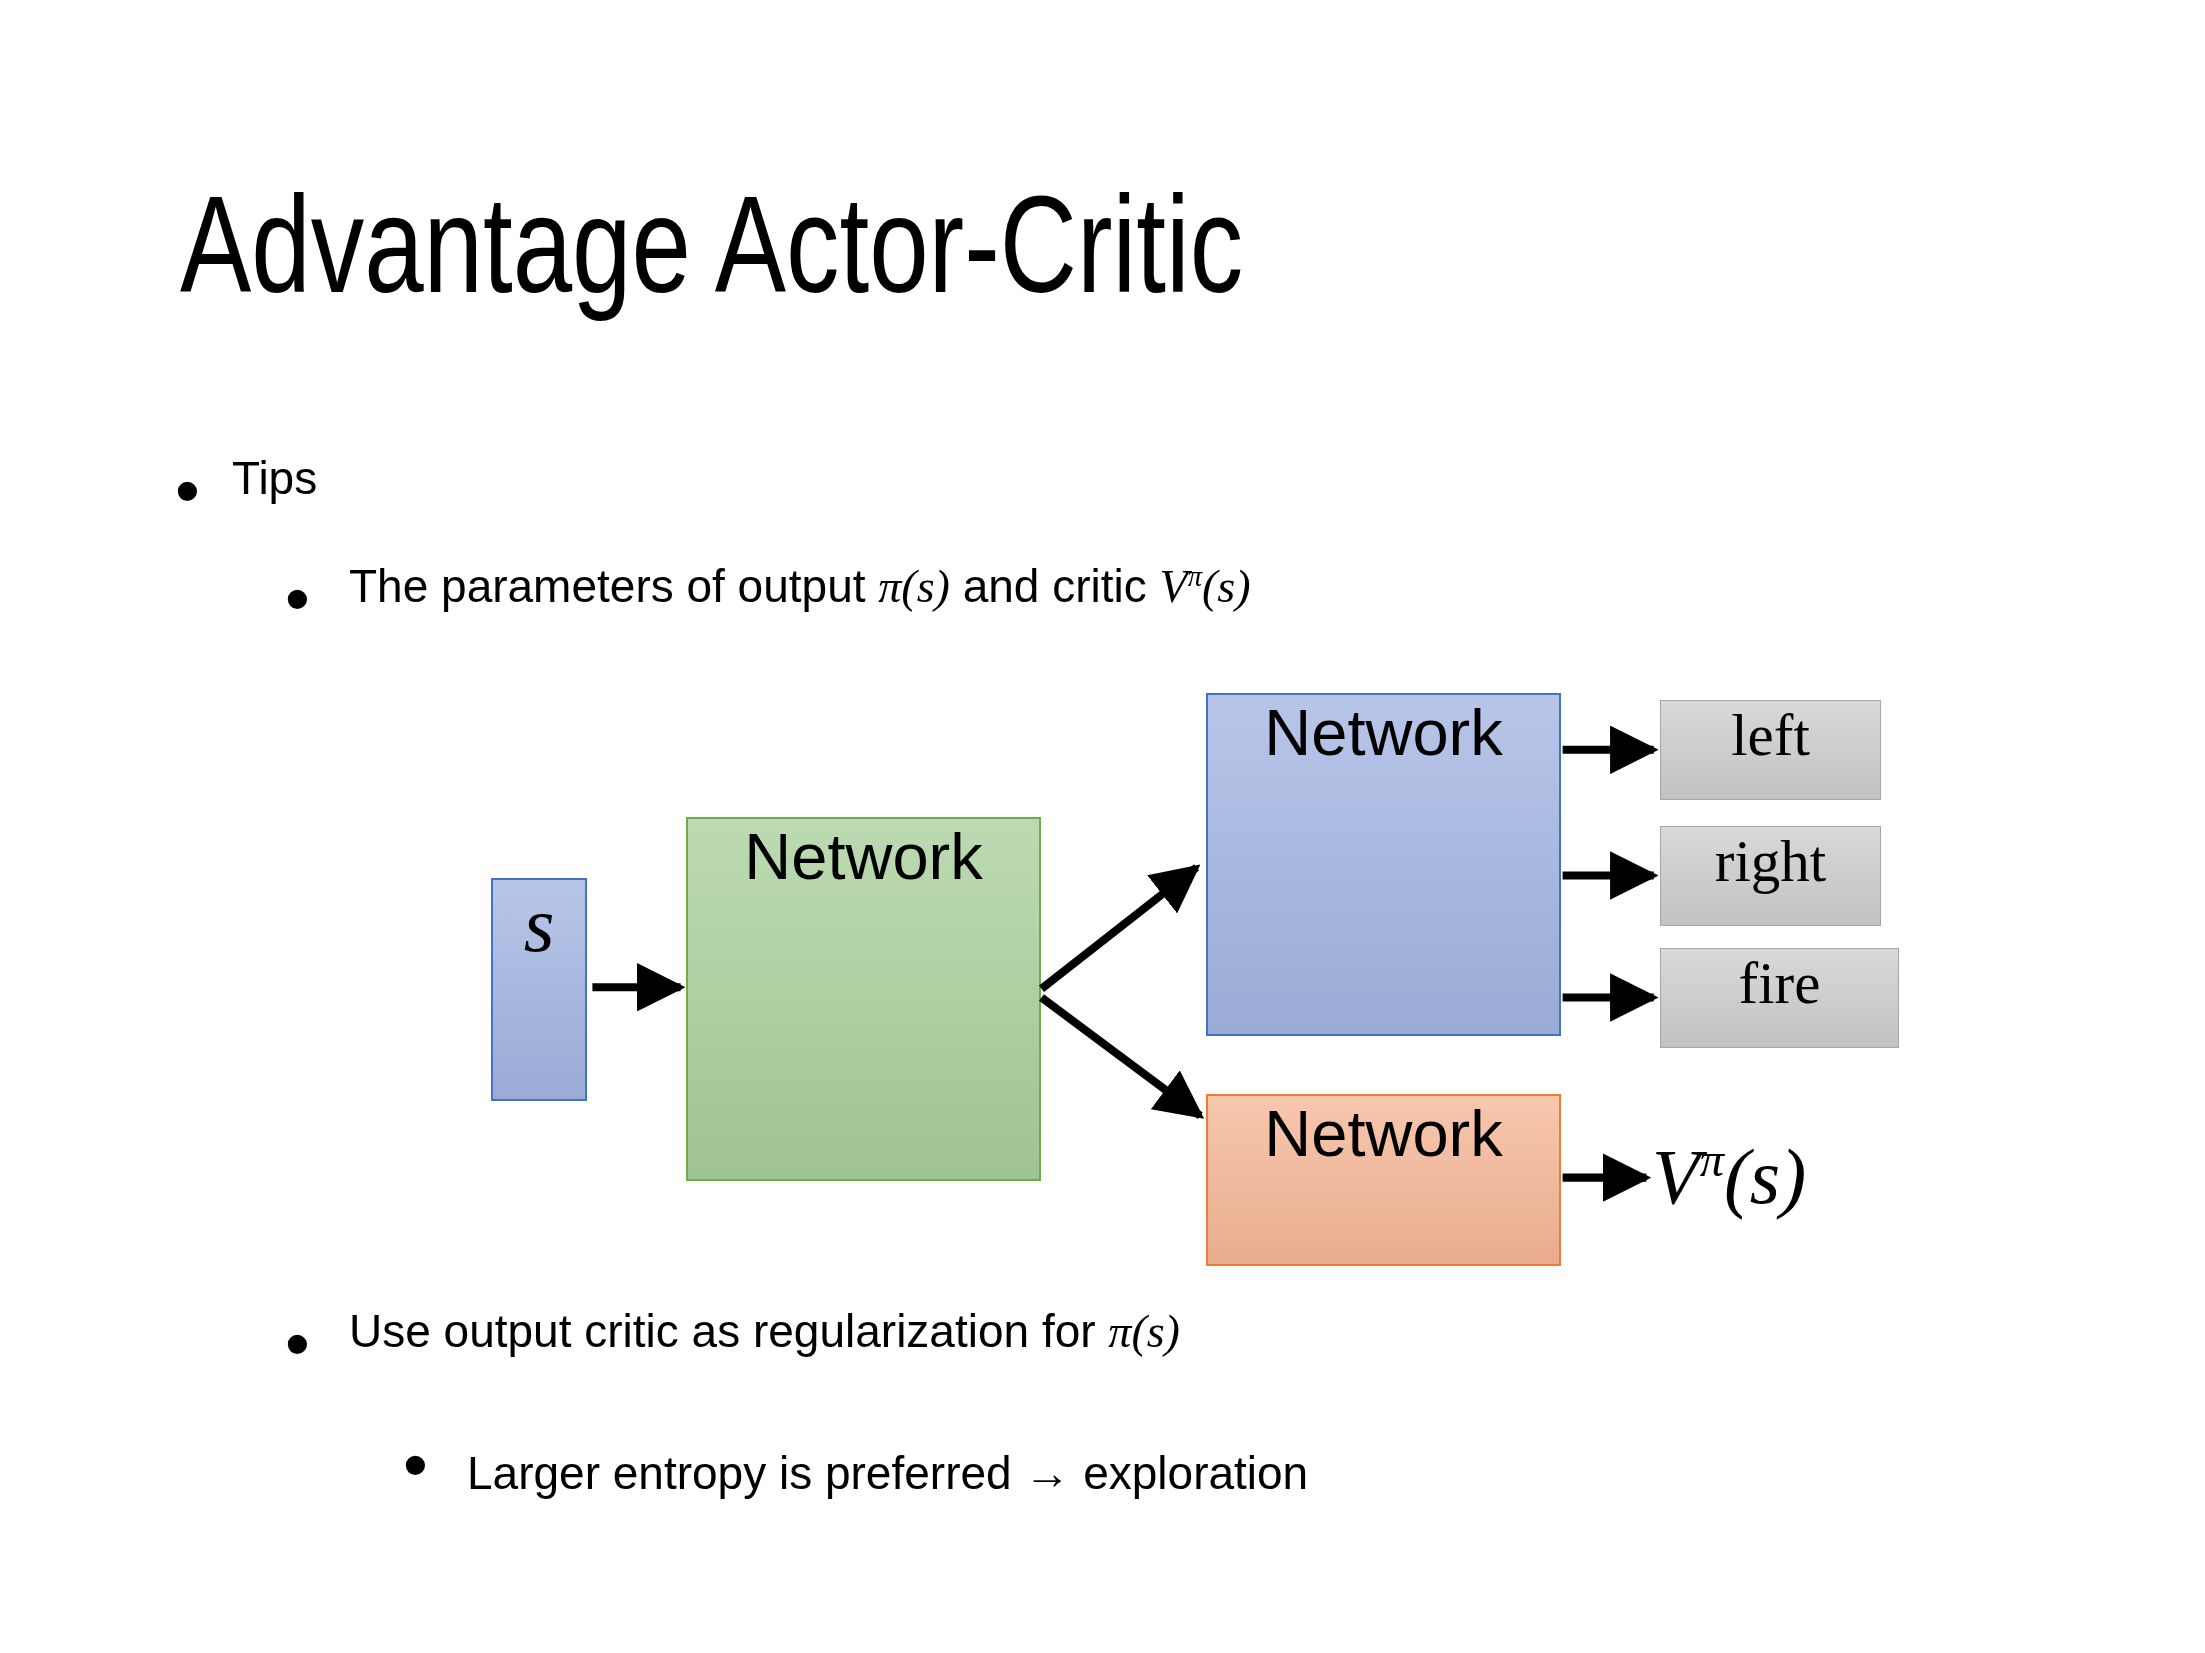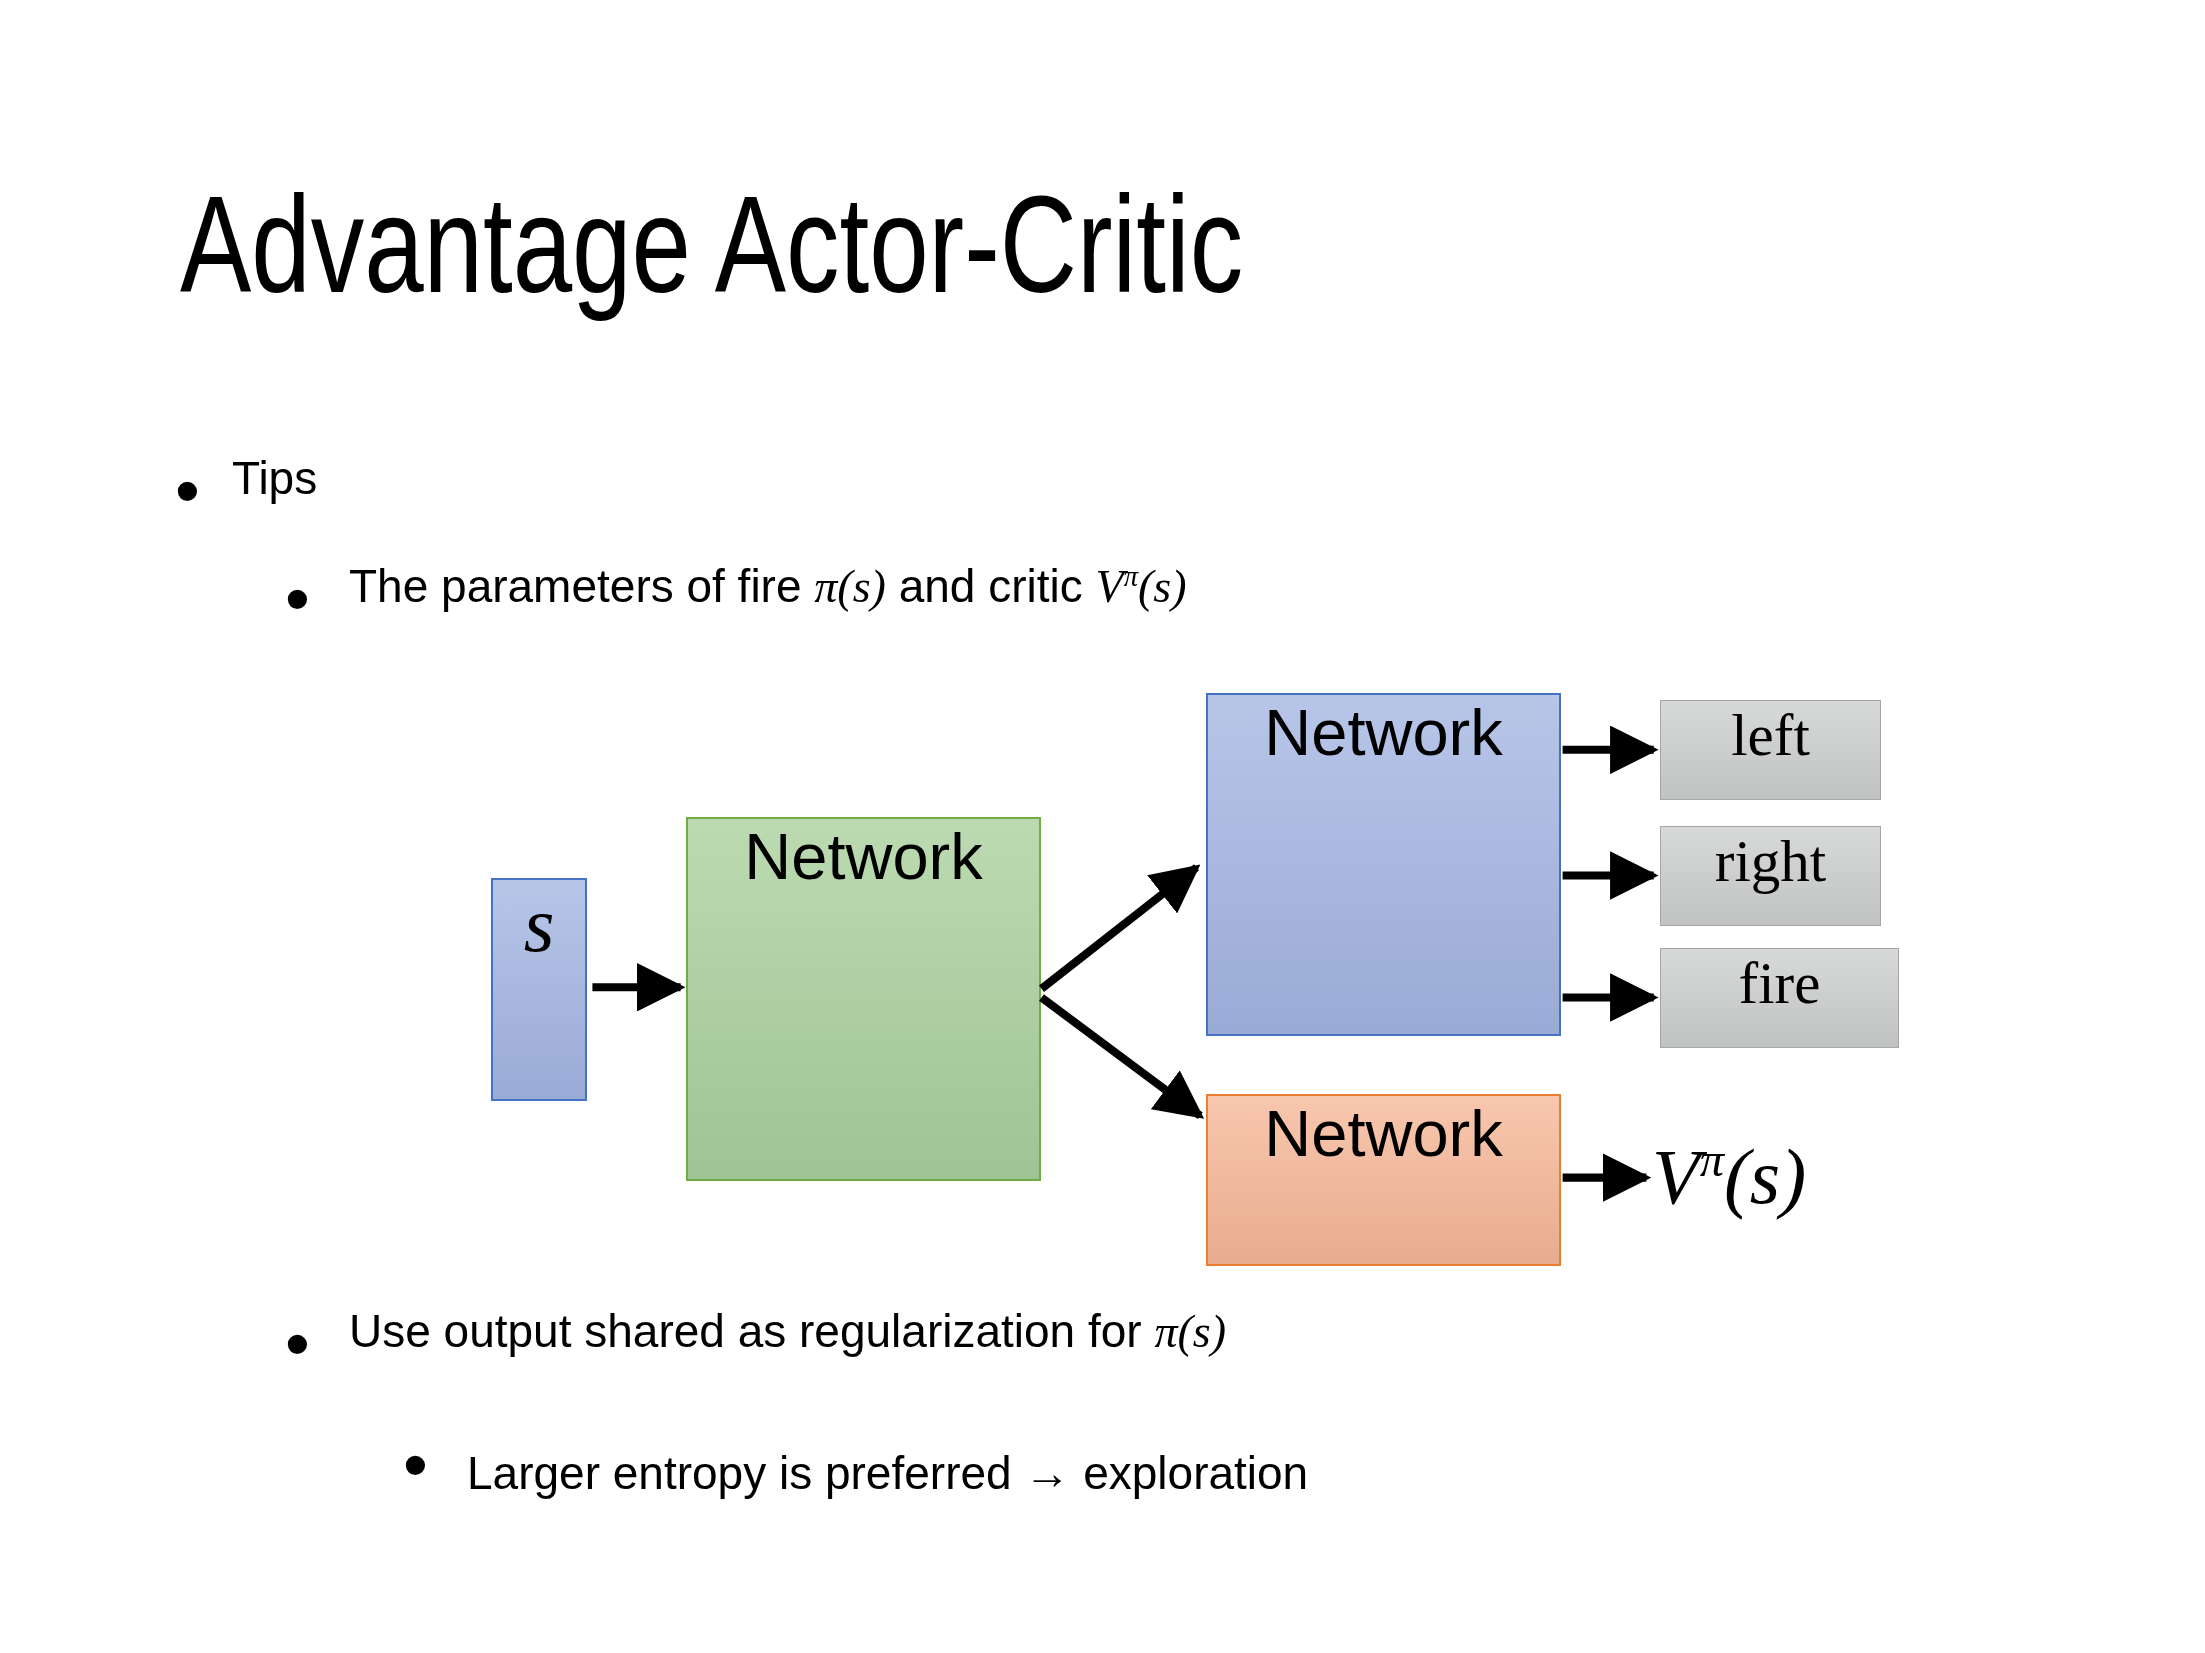--- a/index.html
+++ b/index.html
@@ -27,21 +27,21 @@
 
 <div id="slide">
 
   <div class="abs title" style="left:180px;top:176px;">Advantage Actor-Critic</div>
 
   <span class="abs bullet" style="left:175px;top:455px;">•</span>
   <div class="abs body" style="left:232px;top:455px;">Tips</div>
 
   <span class="abs bullet" style="left:285px;top:563px;">•</span>
   <div class="abs body" style="left:349px;top:563px;">
-    <span>The parameters of fire </span><span class="m">π(s)</span><span>  and critic </span><span class="m">V</span><span class="m sup">π</span><span class="m">(s)</span>
+    <span>The parameters of output </span><span class="m">π(s)</span><span>  and critic </span><span class="m">V</span><span class="m sup">π</span><span class="m">(s)</span>
   </div>
 
 
   <div class="box" style="left: 491px; top: 878px; width: 96px; height: 223px; background-color: rgb(163, 181, 226); border-color: rgb(68, 114, 196);">
     <span class="slabel">s</span>
   </div>
 
   <div class="box" style="left: 686px; top: 817px; width: 355px; height: 364px; background-color: rgb(169, 208, 156); border-color: rgb(112, 173, 71);">
     <span class="netlabel">Network</span>
   </div>
@@ -80,20 +80,20 @@
       <line x1="1417" y1="1357" x2="1633" y2="1518" marker-end="url(#ah)"></line>
       <line x1="2126" y1="1020" x2="2250" y2="1020" marker-end="url(#ah)"></line>
       <line x1="2126" y1="1191" x2="2250" y2="1191" marker-end="url(#ah)"></line>
       <line x1="2126" y1="1357" x2="2250" y2="1357" marker-end="url(#ah)"></line>
       <line x1="2126" y1="1602" x2="2240" y2="1602" marker-end="url(#ah)"></line>
     </g>
   </svg>
 
   <span class="abs bullet" style="left:285px;top:1308px;">•</span>
   <div class="abs body" style="left:349px;top:1308px;">
-    <span>Use output shared as regularization for </span><span class="m">π(s)</span>
+    <span>Use output critic as regularization for </span><span class="m">π(s)</span>
   </div>
 
   <span class="abs bullet" style="left:403px;top:1429px;">•</span>
   <div class="abs body" style="left:467px;top:1429px;margin-top:21px;">Larger entropy is preferred → exploration</div>
 
 </div>
 
 
 </body></html>

